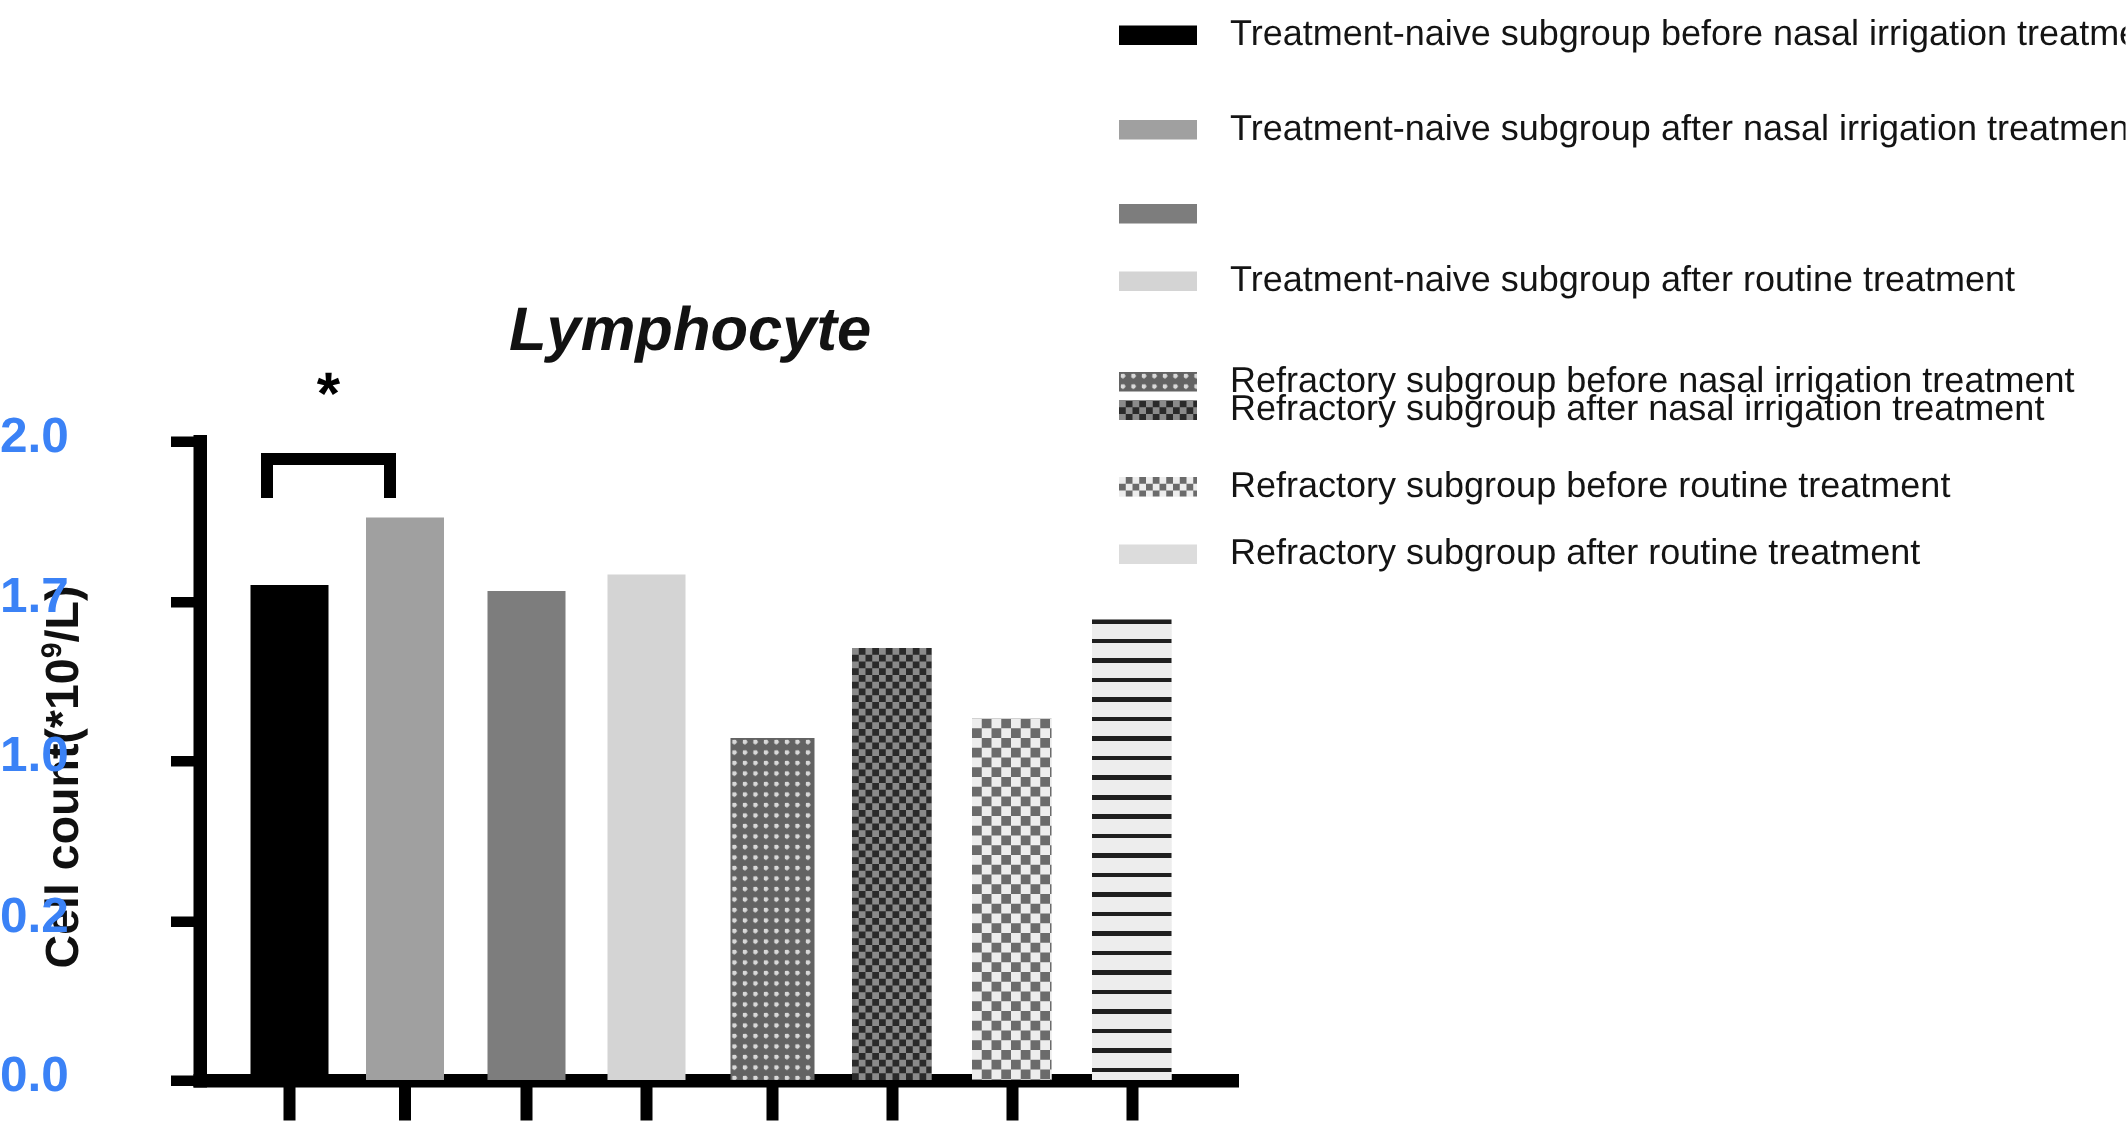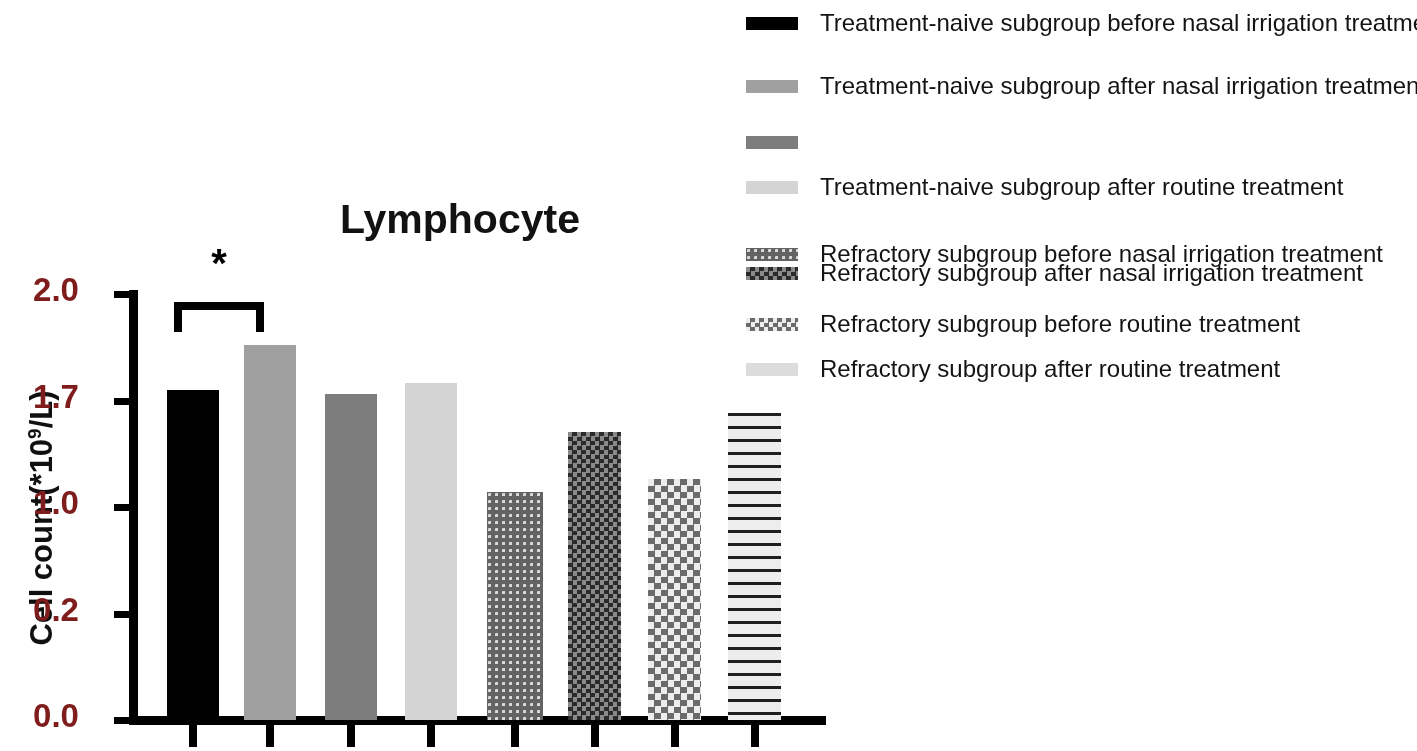--- a/index.html
+++ b/index.html
@@ -35,20 +35,21 @@
     position: absolute;
     left: 250px;
     top: 196px;
     width: 420px;
     text-align: center;
     font-size: 41px;
     font-weight: bold;
     color: #121212;
     letter-spacing: 0px;
     white-space: nowrap;
+    font-style: italic;
   }
 
   
   .ylabel {
     position: absolute;
     left: -118px;
     top: 500px;
     width: 320px;
     transform: rotate(-90deg);
     transform-origin: 50% 50%;
@@ -86,24 +87,24 @@
     position: absolute;
     left: 114px;
     width: 16px;
     height: 7px;
     background: #000000;
   }
   .y-tick-label {
     position: absolute;
     right: 0;
     width: 100px;
-    text-align: center;
+    text-align: left;
     font-size: 33px;
     font-weight: bold;
-    color: #7f1d1d;
+    color: #3b82f6;
     white-space: nowrap;
   }
 
   .x-tick-mark {
     position: absolute;
     top: 723px;
     width: 8px;
     height: 24px;
     background: #000000;
   }

